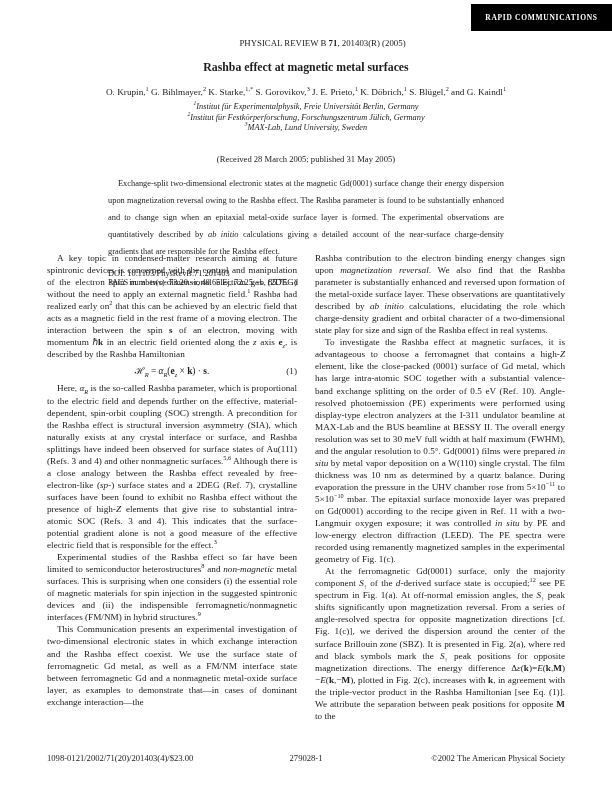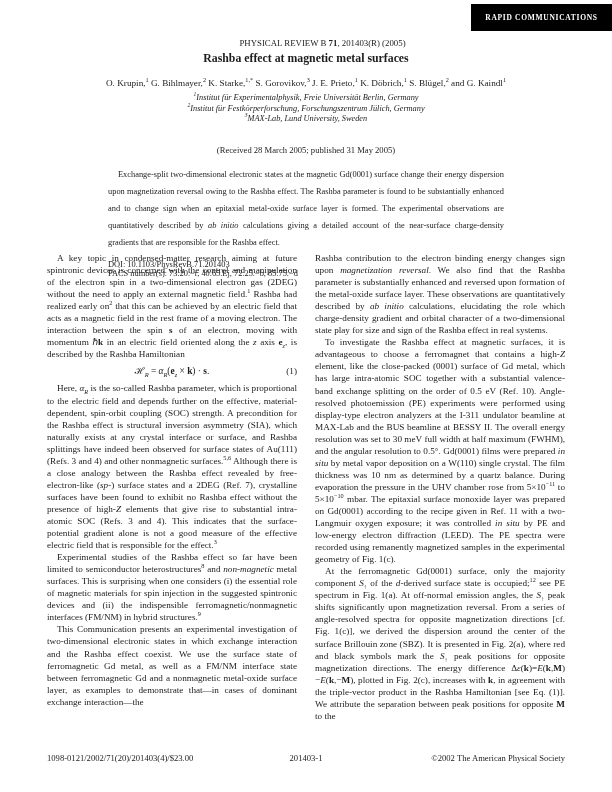--- a/index.html
+++ b/index.html
@@ -7,21 +7,21 @@
   .page {
     position:relative; width:612px; height:792px; background:#ffffff;
     color:#1c1c1c; font-family:"Liberation Serif", serif; overflow:hidden;
   }
   .banner {
     position:absolute; top:4px; right:0; width:141px; height:27px;
     background:#000000; color:#ffffff; display:flex; align-items:center;
     justify-content:center; font-weight:bold; font-size:7.5px; letter-spacing:0.7px;
   }
   .journal-line { text-align:center; margin-top:38px; font-size:8.8px;padding-left:33px; }
-  .title { text-align:center; margin-top:3px; font-size:11.8px; font-weight:bold; font-family:"Liberation Serif", serif; }
+  .title { text-align:center; margin-top:12px; font-size:11.8px; font-weight:bold; font-family:"Liberation Serif", serif; }
   .authors { text-align:center; margin-top:12px; font-size:9.2px; }
   .affils { margin-top:5px; }
   .affil { text-align:center; font-style:italic; font-size:8.3px; line-height:10.6px; }
   .received { text-align:center; font-size:8.6px; margin-top:20px; }
   .abstract {
     width:396px; margin:11px auto 0; text-align:justify;
     font-size:8.4px; line-height:17px; text-indent:10px;
   }
   .meta-row {
     width:396px; margin:9px auto 0; display:flex; justify-content:space-between;
@@ -92,17 +92,17 @@
       </div>
     <div class="col">
         <p class="para noindent">Rashba contribution to the electron binding energy changes sign upon <i>magnetization reversal</i>. We also find that the Rashba parameter is substantially enhanced and reversed upon formation of the metal-oxide surface layer. These observations are quantitatively described by <i>ab initio</i> calculations, elucidating the role which charge-density gradient and orbital character of a two-dimensional state play for size and sign of the Rashba effect in real systems.</p>
         <p class="para">To investigate the Rashba effect at magnetic surfaces, it is advantageous to choose a ferromagnet that contains a high-<i>Z</i> element, like the close-packed (0001) surface of Gd metal, which has large intra-atomic SOC together with a substantial valence-band exchange splitting on the order of 0.5 eV (Ref. 10). Angle-resolved photoemission (PE) experiments were performed using display-type electron analyzers at the I-311 undulator beamline at MAX-Lab and the BUS beamline at BESSY II. The overall energy resolution was set to 30 meV full width at half maximum (FWHM), and the angular resolution to 0.5°. Gd(0001) films were prepared <i>in situ</i> by metal vapor deposition on a W(110) single crystal. The film thickness was 10 nm as determined by a quartz balance. During evaporation the pressure in the UHV chamber rose from 5×10<sup>−11</sup> to 5×10<sup>−10</sup> mbar. The epitaxial surface monoxide layer was prepared on Gd(0001) according to the recipe given in Ref. 11 with a two-Langmuir oxygen exposure; it was controlled <i>in situ</i> by PE and low-energy electron diffraction (LEED). The PE spectra were recorded using remanently magnetized samples in the experimental geometry of Fig. 1(c).</p>
         <p class="para">At the ferromagnetic Gd(0001) surface, only the majority component <i>S</i><sub>↑</sub> of the <i>d</i>-derived surface state is occupied;<sup>12</sup> see PE spectrum in Fig. 1(a). At off-normal emission angles, the <i>S</i><sub>↑</sub> peak shifts significantly upon magnetization reversal. From a series of angle-resolved spectra for opposite magnetization directions [cf. Fig. 1(c)], we derived the dispersion around the center of the surface Brillouin zone (SBZ). It is presented in Fig. 2(a), where red and black symbols mark the <i>S</i><sub>↑</sub> peak positions for opposite magnetization directions. The energy difference Δ<i>ε</i>(<b>k</b>)=<i>E</i>(<b>k</b>,<b>M</b>)−<i>E</i>(<b>k</b>,−<b>M</b>), plotted in Fig. 2(c), increases with <b>k</b>, in agreement with the triple-vector product in the Rashba Hamiltonian [see Eq. (1)]. We attribute the separation between peak positions for opposite <b>M</b> to the</p>
       </div>
   </div>
 
   <div class="footer">
     <span class="f-left">1098-0121/2002/71(20)/201403(4)/$23.00</span>
-    <span class="f-center">201403-1</span>
+    <span class="f-center">279028-1</span>
     <span class="f-right">©2002 The American Physical Society</span>
   </div>
 
 </div>
 
 </body></html>

